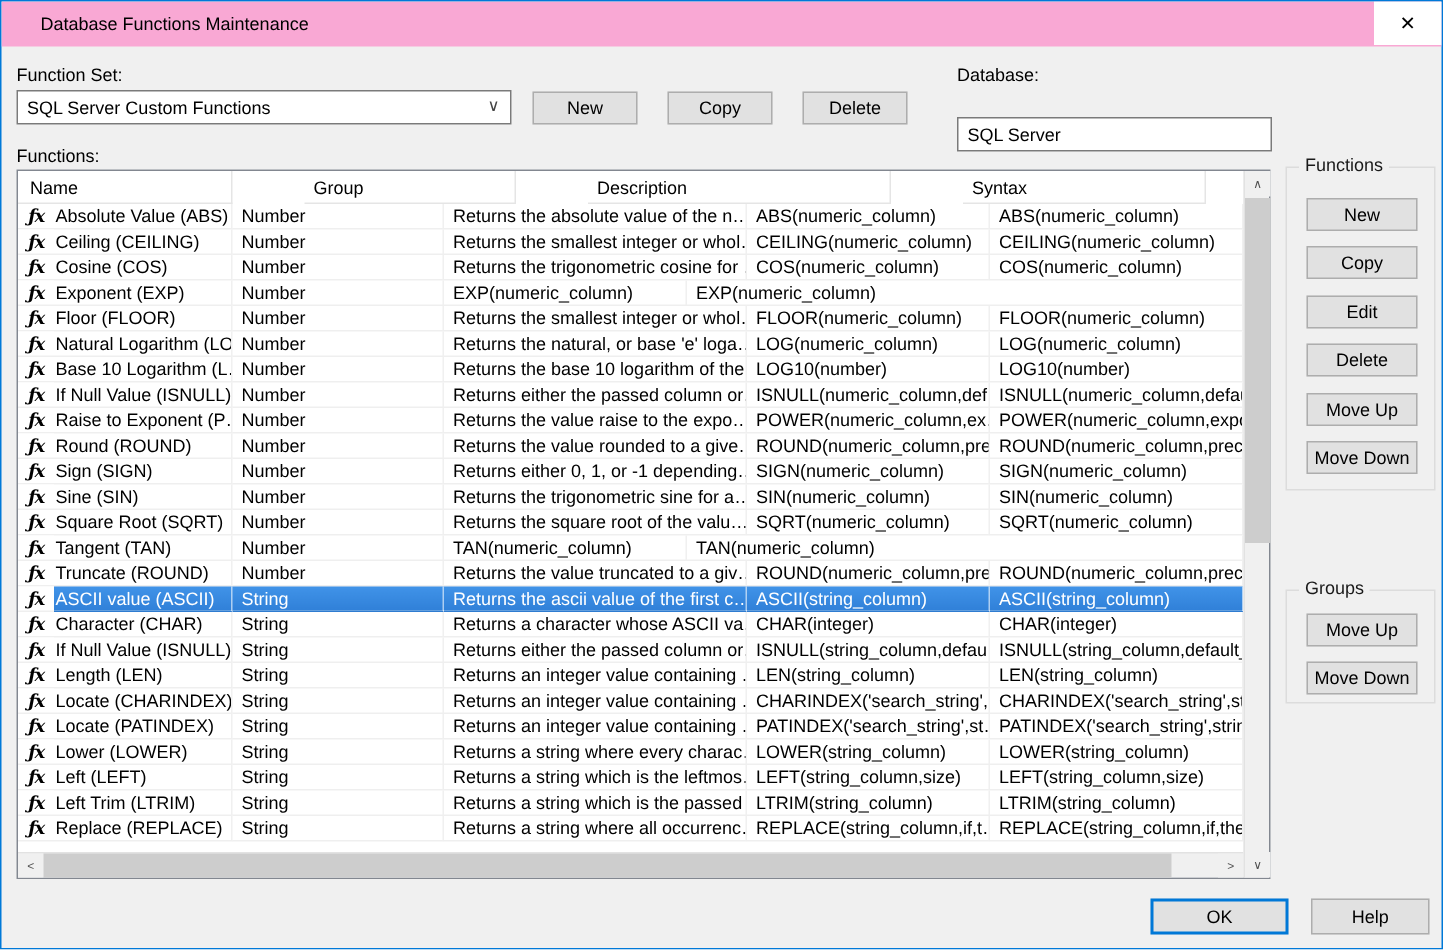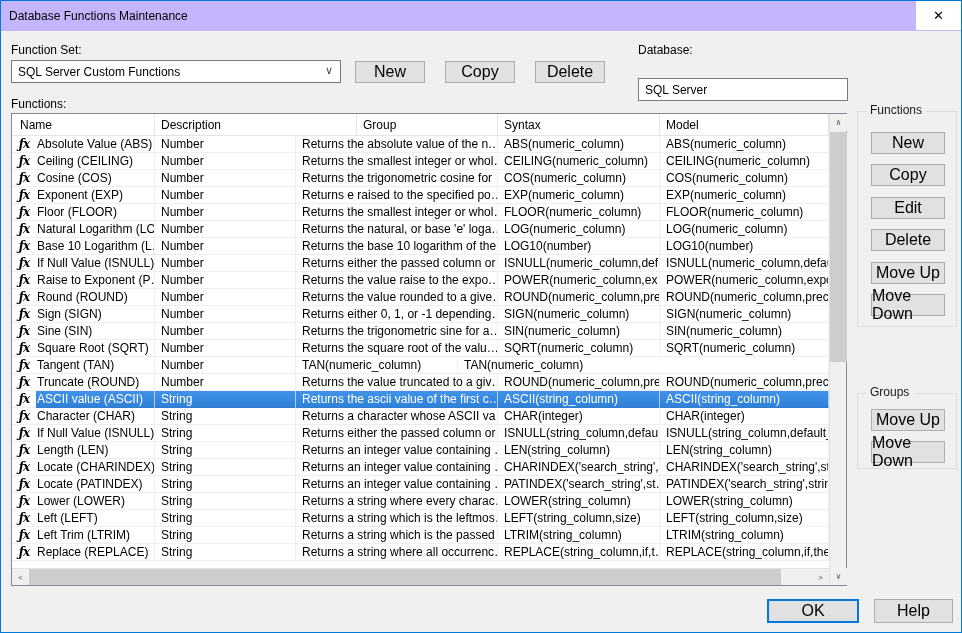--- a/index.html
+++ b/index.html
@@ -8,22 +8,22 @@
 
   .dialog {
     position: relative;
     width: 962px; height: 633px;
     background: #f0f0f0;
     border: 1px solid #0079d8;
     overflow: hidden;
   }
   .titlebar {
     position: absolute; left:0; top:0; right:0; height:30px;
-    background:#c4b5fd; display:flex; align-items:center;
-    padding-left:8px;
+    background:#f9a8d4; display:flex; align-items:center;
+    padding-left:26px;
   }
   .titlebar .title { font-size:12px; color:#000; }
   .close-btn {
     position:absolute; right:0; top:0; width:45px; height:29px;
     display:flex; align-items:center; justify-content:center;
     font-size:13px; color:#000; cursor:default; background:#fff;
   }
 
   .label { position:absolute; color:#000; }
 
@@ -34,40 +34,40 @@
     white-space:nowrap; overflow:hidden;
   }
   .combobox .chevron {
     position:absolute; right:7px; top:3px; font-size:11px; color:#444;
   }
 
   .btn {
     position:absolute; height:22px;
     background:#e1e1e1; border:1px solid #adadad;
     display:flex; align-items:center; justify-content:center;
-    font-size:16px; color:#000;
+    font-size:12px; color:#000;
   }
   .btn.default { border:2px solid #0078d7; }
 
   .textfield {
     position:absolute; left:637px; top:59px; width:210px; height:23px;
     background:#fff; border:1px solid #7a7a7a;
     font-family:"Liberation Sans", sans-serif; font-size:12px; color:#000;
     padding-left:6px;
     margin-top:18px;
   }
 
   
   .table {
     position:absolute; left:10px; top:112px; width:836px; height:473px;
     background:#fff; border:1px solid #828790;
     display:flex; flex-direction:row;
   }
   .table-main { flex:1; display:flex; flex-direction:column; overflow:hidden; }
-  .table-header { display:flex; height:22px; background:#fff; flex:none; }
+  .table-header { display:flex; height:22px; background:#fff; flex:none;gap:48px; }
   .hcell {
     border-right:1px solid #e5e5e5; border-bottom:1px solid #e5e5e5;
     display:flex; align-items:center; padding-left:6px;
     white-space:nowrap; overflow:hidden; color:#000;
   }
   .hcell.c-name { padding-left:8px; }
   .table-body { flex:1; background:#fff; overflow:hidden; }
 
   .trow { display:flex; height:17px; align-items:stretch; }
   .cell {
@@ -149,22 +149,22 @@
 
   <span class="label" style="left:637px; top:42px;">Database:</span>
   <input class="textfield" type="text" value="SQL Server" style="">
 
   <span class="label" style="left:10px; top:96px;">Functions:</span>
 
   <div class="table">
     <div class="table-main">
       <div class="table-header">
         <div class="hcell c-name">Name</div>
+        <div class="hcell c-group">Group</div>
         <div class="hcell c-desc">Description</div>
-        <div class="hcell c-group">Group</div>
         <div class="hcell c-syntax">Syntax</div>
         <div class="hcell c-model">Model</div>
       </div>
       <div class="table-body">
   <div class="trow">
     <div class="icon-cell">
               <span class="fx">ƒx</span>
             </div>
     <div class="cell c-name">Absolute Value (ABS)</div>
     <div class="cell c-group">Number</div>
@@ -194,21 +194,20 @@
     <div class="cell c-syntax">COS(numeric_column)</div>
     <div class="cell c-model">COS(numeric_column)</div>
   </div>
 
   <div class="trow">
     <div class="icon-cell">
               <span class="fx">ƒx</span>
             </div>
     <div class="cell c-name">Exponent (EXP)</div>
     <div class="cell c-group">Number</div>
-    <div class="cell c-desc">Returns e raised to the specified po…</div>
     <div class="cell c-syntax">EXP(numeric_column)</div>
     <div class="cell c-model">EXP(numeric_column)</div>
   </div>
 
   <div class="trow">
     <div class="icon-cell">
               <span class="fx">ƒx</span>
             </div>
     <div class="cell c-name">Floor (FLOOR)</div>
     <div class="cell c-group">Number</div>

